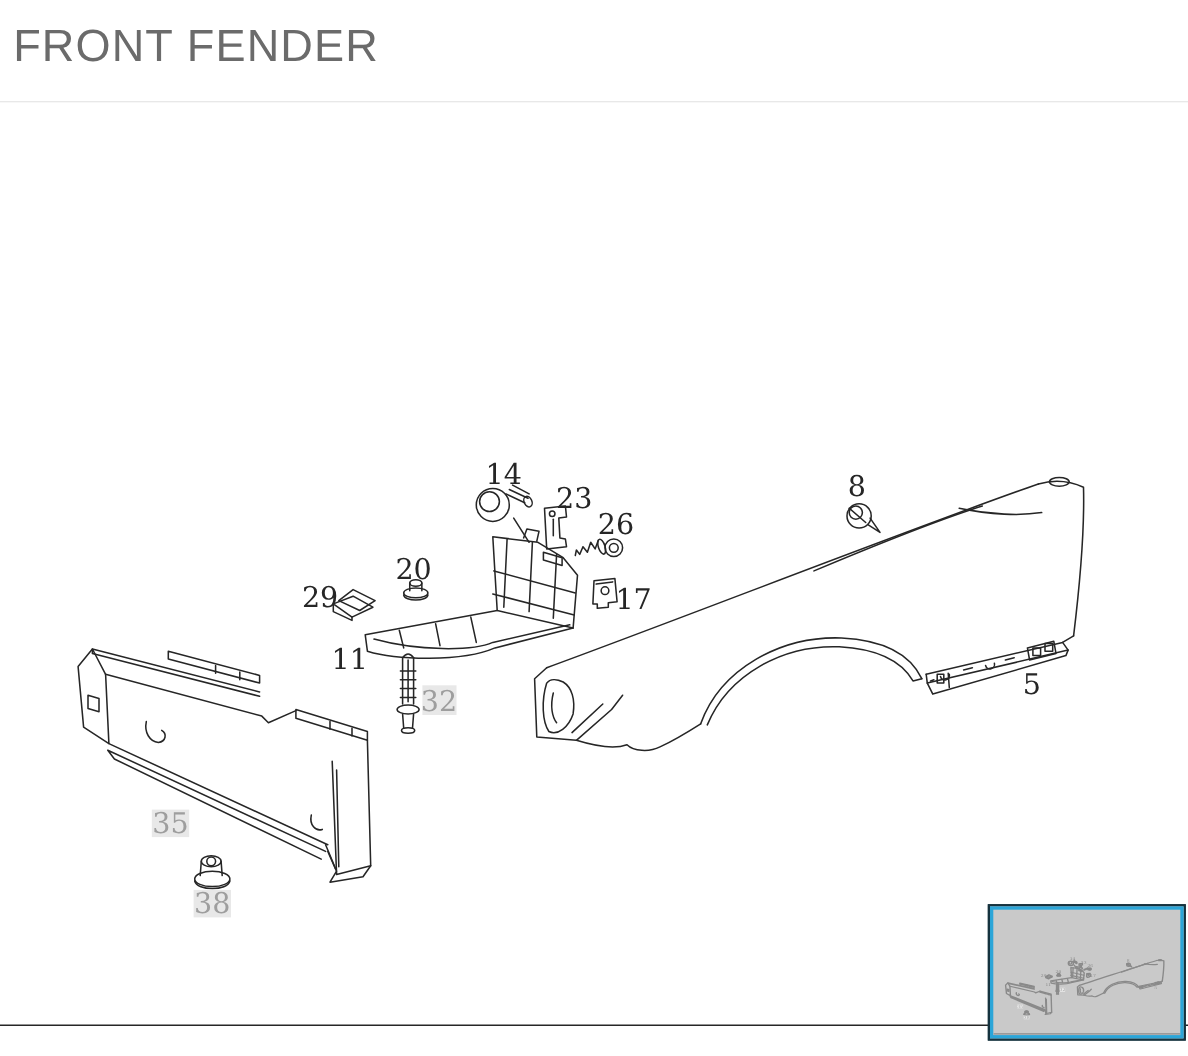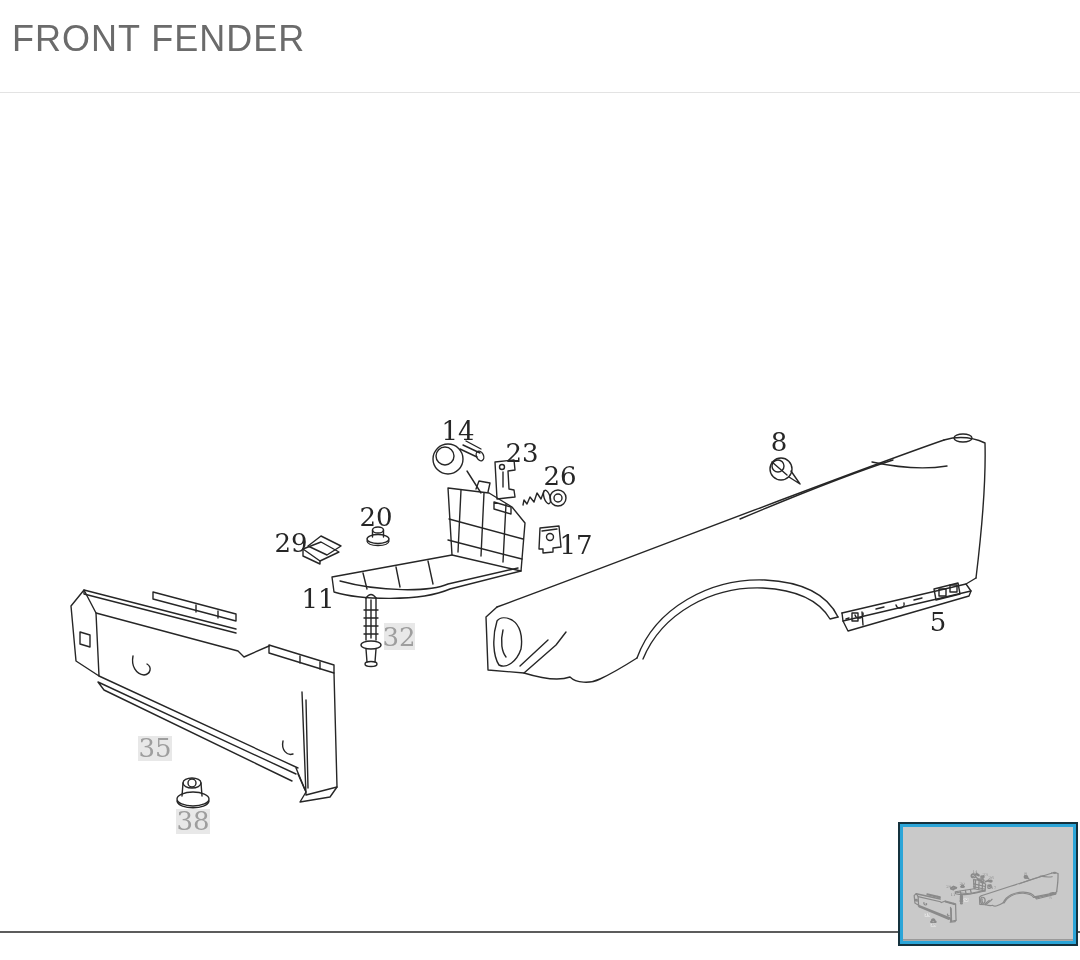--- a/index.html
+++ b/index.html
@@ -7,21 +7,21 @@
     width:1080px;height:960px;position:relative;overflow:hidden;
     font-family:"Liberation Sans", sans-serif;
   }
   
   .header{
     position:absolute;left:0;top:0;width:1080px;height:92px;
     border-bottom:1px solid #e3e3e3;background:#ffffff;
   }
   .page-title{
     position:absolute;left:12px;top:18px;
-    font-size:36px;font-weight:400;letter-spacing:1px;color:#6b6b6b;
+    font-size:41px;font-weight:400;letter-spacing:1px;color:#6b6b6b;
   }
   
   .canvas{position:absolute;left:0;top:100px;width:1080px;height:840px;}
   svg text{font-family:"DejaVu Serif", serif;}
   .art{
     stroke-linecap:round;stroke-linejoin:round;fill:none;
   }
   use.art-main{color:#262626;stroke-width:1.4px;}
   use.art-mini{color:#8a8a8a;stroke-width:8px;}
   .part-label{font-size:26px;}

